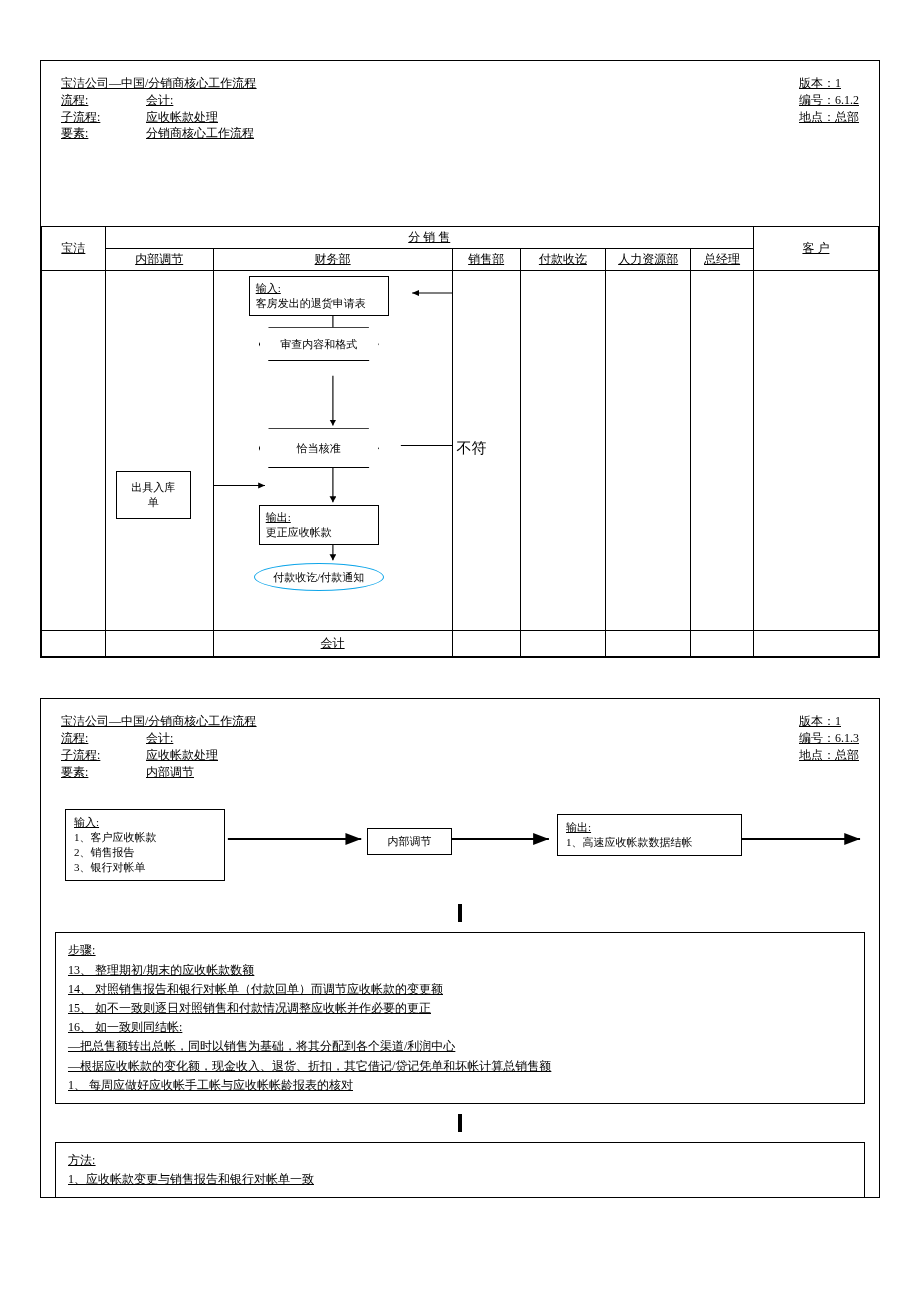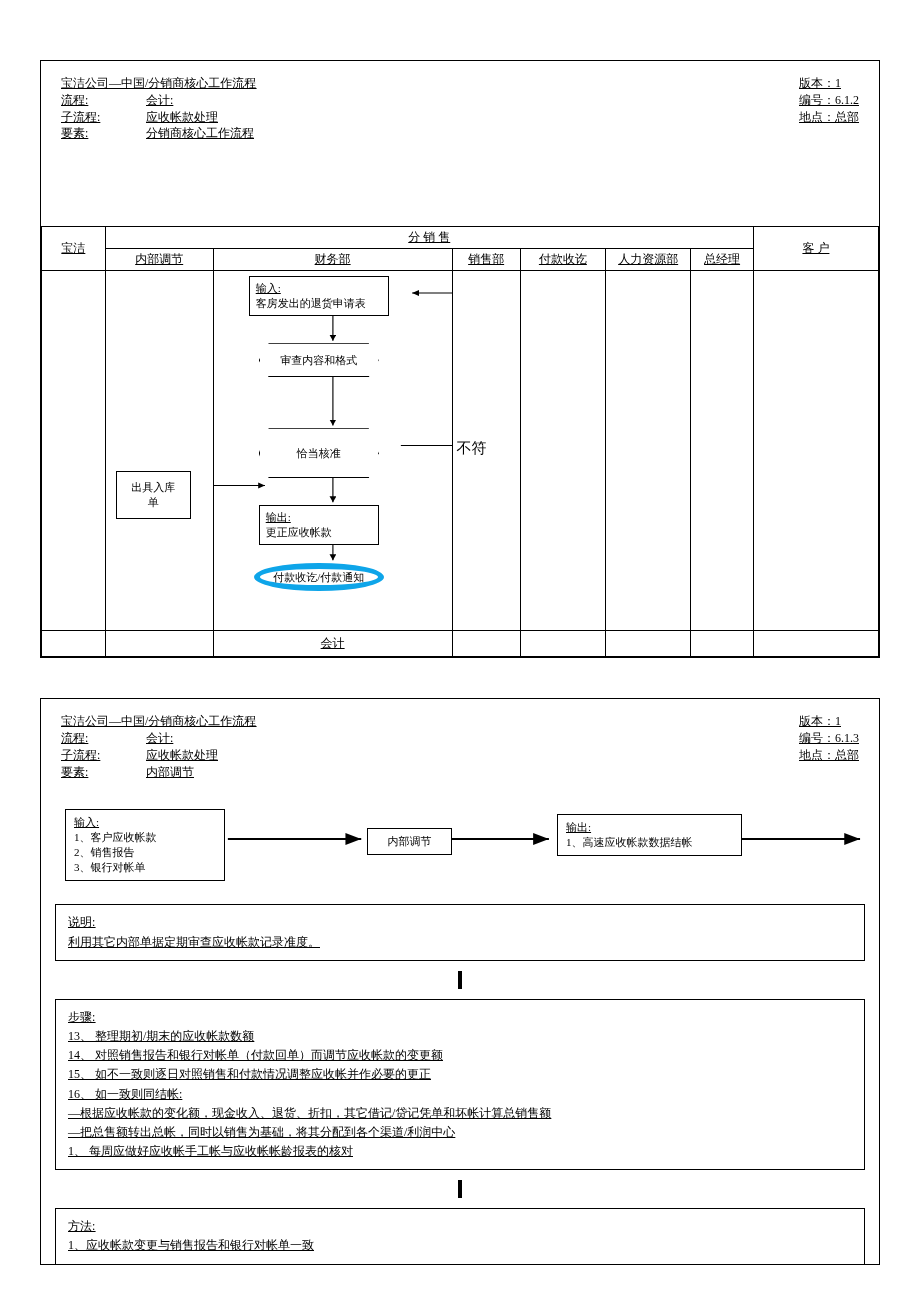--- a/index.html
+++ b/index.html
@@ -55,21 +55,21 @@
     padding: 4px 6px;
     text-align: left;
   }
   .hex {
     border: 1px solid #000;
     padding: 6px 10px;
     clip-path: polygon(10px 0%, calc(100% - 10px) 0%, 100% 50%, calc(100% - 10px) 100%, 10px 100%, 0% 50%);
     display: flex; align-items: center; justify-content: center;
   }
   .oval {
-    border: 6px solid #0ea5e9;
+    border: 1px solid #0ea5e9;
     border-radius: 50%;
     padding: 6px 10px;
     display: flex; align-items: center; justify-content: center;
   }
   .lbl { position: absolute; font-size: 15px; }
 
   svg.arrows { position: absolute; inset: 0; width: 100%; height: 100%; pointer-events: none; }
 
   .sub {
     border: 1px solid #000;
@@ -160,23 +160,23 @@
 
           <line x1="0" y1="215" x2="45" y2="215" stroke="#000" stroke-width="1" marker-end="url(#ah)"></line>
           <line x1="105" y1="268" x2="105" y2="290" stroke="#000" stroke-width="1" marker-end="url(#ah)"></line>
         </svg>
 
         <div class="box" style="left:35px; top:5px; width:140px;">
           <span class="u">输入:</span><br>
           <span>客房发出的退货申请表</span>
         </div>
 
-        <div class="hex" style="left:45px; top:72px; width:120px; height:34px;">审查内容和格式</div>
-
-        <div class="hex" style="left:45px; top:157px; width:120px; height:50px;">恰当核准</div>
+        <div class="hex" style="left:45px; top:56px; width:120px; height:34px;">审查内容和格式</div>
+
+        <div class="hex" style="left:45px; top:157px; width:120px; height:40px;">恰当核准</div>
 
         <div class="box" style="left:45px; top:234px; width:120px;">
           <span class="u">输出:</span><br>
           <span>更正应收帐款</span>
         </div>
 
         <div class="oval" style="left:40px; top:292px; width:130px; height:28px;">付款收讫/付款通知</div>
 
       </td>
       <td class="lanebody" style="position:relative">
@@ -243,37 +243,33 @@
       <span>2、销售报告</span><br>
       <span>3、银行对帐单</span>
     </div>
     <div class="pbox" style="left:312px; top:24px; width:85px; text-align:center;">内部调节</div>
     <div class="box2" style="left:502px; top:10px; width:185px;">
       <span class="u">输出:</span><br>
       <span>1、高速应收帐款数据结帐</span>
     </div>
   </div>
 
-  <div class="sub">
-    <div class="t">说明:</div>
-    <div>利用其它内部单据定期审查应收帐款记录准度。</div>
-  </div>
 
   <div class="connector">
       <div class="thick"></div>
     </div>
 
   <div class="sub">
     <div class="t">步骤:</div>
     <div>13、  整理期初/期末的应收帐款数额</div>
     <div>14、  对照销售报告和银行对帐单（付款回单）而调节应收帐款的变更额</div>
     <div>15、  如不一致则逐日对照销售和付款情况调整应收帐并作必要的更正</div>
     <div>16、  如一致则同结帐:</div>
+    <div>—把总售额转出总帐，同时以销售为基础，将其分配到各个渠道/利润中心</div>
     <div>—根据应收帐款的变化额，现金收入、退货、折扣，其它借记/贷记凭单和坏帐计算总销售额</div>
-    <div>—把总售额转出总帐，同时以销售为基础，将其分配到各个渠道/利润中心</div>
     <div>1、  每周应做好应收帐手工帐与应收帐帐龄报表的核对</div>
   </div>
 
   <div class="connector">
       <div class="thick"></div>
     </div>
 
   <div class="sub" style="margin-bottom:0; border-bottom:none;">
     <div class="t">方法:</div>
     <div>1、应收帐款变更与销售报告和银行对帐单一致</div>

